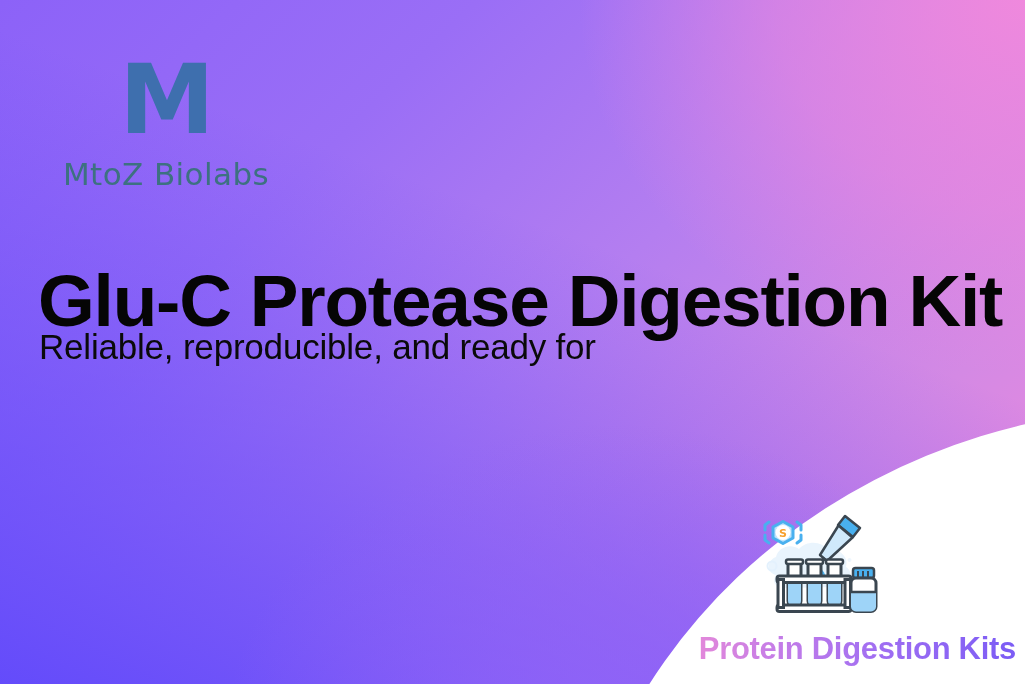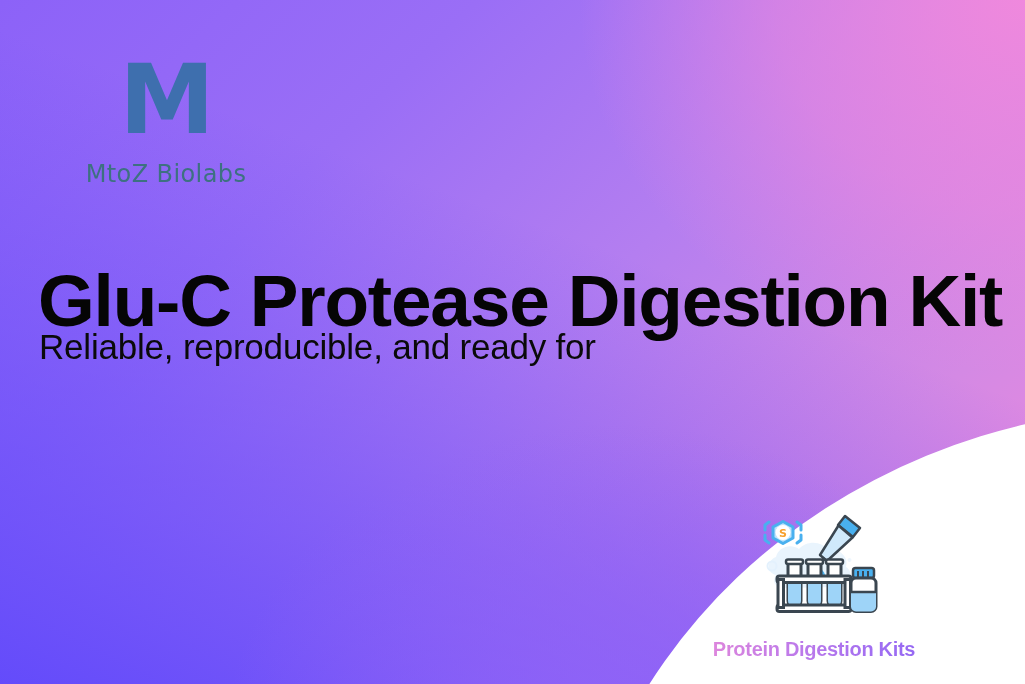--- a/index.html
+++ b/index.html
@@ -71,21 +71,21 @@
   #logo-mark {
     font-size: 96px;
     line-height: 96px;
     font-weight: bold;
     color: #3e6fae;
     letter-spacing: -2px;
     font-family: "DejaVu Sans", sans-serif;
   }
   #logo-word {
     margin-top: 10px;
-    font-size: 24px;
+    font-size: 31px;
     line-height: 32px;
     font-weight: normal;
     color: #3d7181;
     letter-spacing: 0.4px;
     font-family: "DejaVu Sans", sans-serif;
   }
 
   
   #headline {
     position: absolute;
@@ -123,28 +123,29 @@
     width: 404px;
     text-align: center;
   }
   #product-icon {
     width: 135px;
     height: 112px;
     margin: 14px auto 6px auto;
     display: block;
   }
   #product-label {
-    font-size: 20px;
+    font-size: 31px;
     line-height: 38px;
     font-weight: bold;
     letter-spacing: -0.3px;
     background-image: linear-gradient(90deg, #f794cf 0%, #e78ad8 18%, #c37ce8 42%, #a06ef2 66%, #7b5cf5 100%);
     -webkit-background-clip: text;
     background-clip: text;
     color: transparent;
+    text-align: right;
     -webkit-text-fill-color: transparent;
   }
 </style>
 </head>
 <body>
 
 <div id="banner">
 
   <div id="bg-base"></div>
   <div id="bg-blue"></div>

